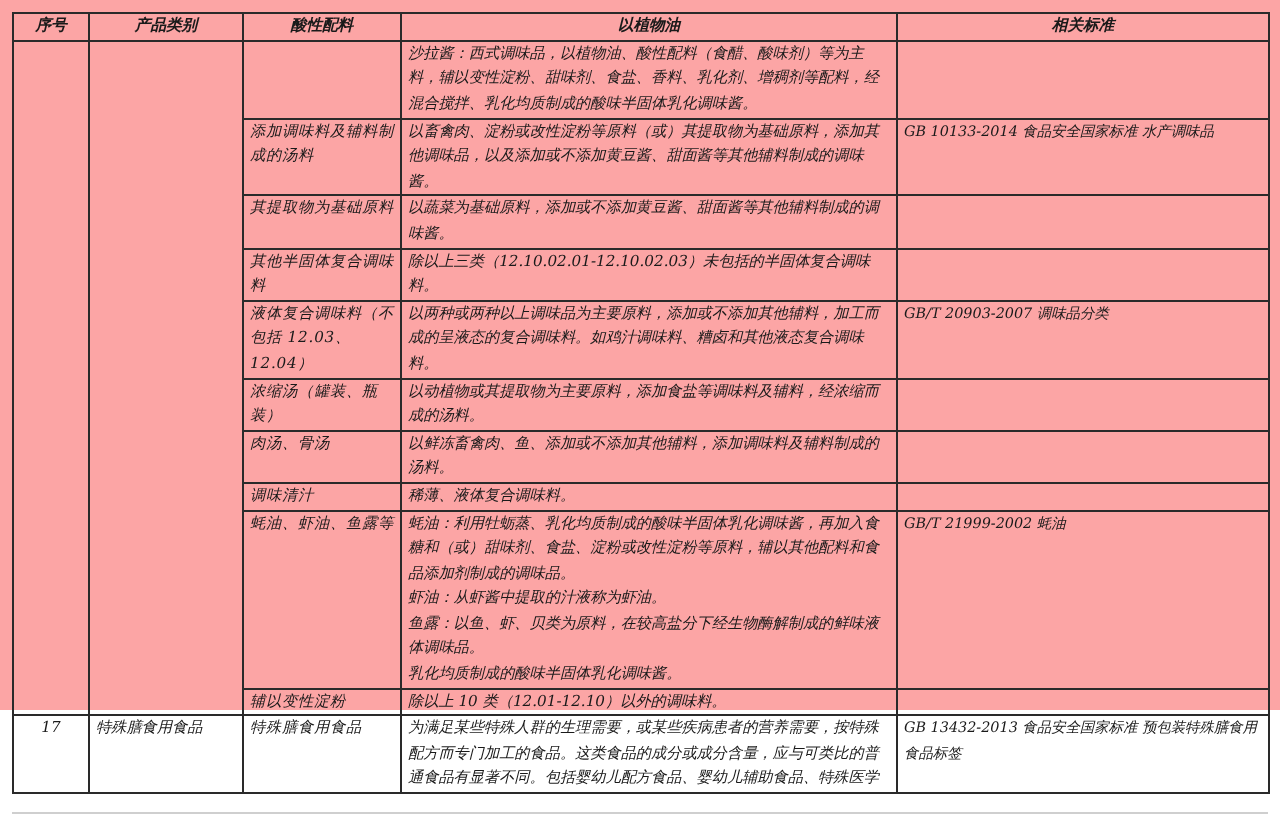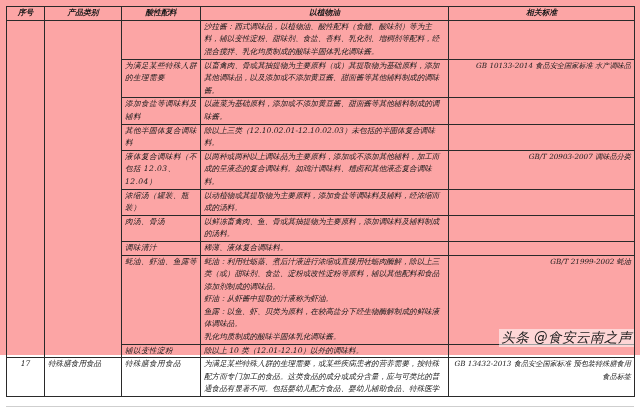--- a/index.html
+++ b/index.html
@@ -8,21 +8,21 @@
   .page { position: absolute; left: 0; top: 0; width: 640px; height: 355px; background: #fca5a5; font-style: italic; }
   table.doc { position: absolute; left: 6px; top: 6px; width: 628px; border-collapse: collapse;
               table-layout: fixed; font-size: 7.6px; line-height: 12.6px; }
   table.doc th, table.doc td { border: 1px solid #2a2a2a; vertical-align: top; padding: 0 3px; }
   table.doc th { font-weight: bold; text-align: center; height: 12px; font-size: 7.8px;
                  font-family: "DejaVu Sans", "Liberation Sans", sans-serif; }
   td.no { text-align: center; padding-left: 8px; }
   td.cat { text-align: left; padding-left: 12px; }
   td.name { letter-spacing: 0.4px; }
   td.desc p { margin: 0; }
-  td.std { padding-left: 5px; font-size: 7.2px; text-align: right; }
+  td.std { padding-left: 5px; font-size: 7.2px; }
   .watermark { position: absolute; right: 6px; bottom: 8px; font-family: "DejaVu Sans", "Liberation Sans", sans-serif;
                font-size: 13.5px; color: #222; background: rgba(255,255,255,0.55); padding: 0 2px; letter-spacing: 0.5px; }
   .bottom-edge { position: absolute; left: 6px; top: 406px; width: 628px; height: 1px; background: #cfcfcf; }
 </style>
 </head>
 <body>
 
 <div class="page">
   <table class="doc">
     <colgroup>
@@ -45,28 +45,28 @@
       <tr>
         <td class="no" rowspan="10"></td>
         <td class="cat" rowspan="10"></td>
         <td class="name" style="height:38px"></td>
         <td class="desc">
             <p>沙拉酱：西式调味品，以植物油、酸性配料（食醋、酸味剂）等为主料，辅以变性淀粉、甜味剂、食盐、香料、乳化剂、增稠剂等配料，经混合搅拌、乳化均质制成的酸味半固体乳化调味酱。</p>
           </td>
         <td class="std"></td>
       </tr>
       <tr>
-        <td class="name">为满足某些特殊人群的生理需要</td>
+        <td class="name">添加调味料及辅料制成的汤料</td>
         <td class="desc">
-            <p>以畜禽肉、骨或其抽提物为主要原料（或）其提取物为基础原料，添加其他调味品，以及添加或不添加黄豆酱、甜面酱等其他辅料制成的调味酱。</p>
+            <p>以畜禽肉、淀粉或改性淀粉等原料（或）其提取物为基础原料，添加其他调味品，以及添加或不添加黄豆酱、甜面酱等其他辅料制成的调味酱。</p>
           </td>
         <td class="std">GB  10133-2014 食品安全国家标准 水产调味品</td>
       </tr>
       <tr>
-        <td class="name">添加食盐等调味料及辅料</td>
+        <td class="name">其提取物为基础原料</td>
         <td class="desc">
             <p>以蔬菜为基础原料，添加或不添加黄豆酱、甜面酱等其他辅料制成的调味酱。</p>
           </td>
         <td class="std"></td>
       </tr>
       <tr>
         <td class="name">其他半固体复合调味料</td>
         <td class="desc">
             <p>除以上三类（12.10.02.01-12.10.02.03）未包括的半固体复合调味料。</p>
           </td>
@@ -82,35 +82,35 @@
       <tr>
         <td class="name">浓缩汤（罐装、瓶装）</td>
         <td class="desc">
             <p>以动植物或其提取物为主要原料，添加食盐等调味料及辅料，经浓缩而成的汤料。</p>
           </td>
         <td class="std"></td>
       </tr>
       <tr>
         <td class="name">肉汤、骨汤</td>
         <td class="desc">
-            <p>以鲜冻畜禽肉、鱼、骨或其抽提物为主要原料，添加调味料及辅料制成的汤料。</p>
+            <p>以鲜冻畜禽肉、鱼、添加或不添加其他辅料，添加调味料及辅料制成的汤料。</p>
           </td>
         <td class="std"></td>
       </tr>
       <tr>
         <td class="name">调味清汁</td>
         <td class="desc">
             <p>稀薄、液体复合调味料。</p>
           </td>
         <td class="std"></td>
       </tr>
       <tr>
         <td class="name">蚝油、虾油、鱼露等</td>
         <td class="desc">
-          <p>蚝油：利用牡蛎蒸、煮后汁液进行浓缩或直接用牡蛎肉酶解，除以上三类（或）甜味剂、食盐、淀粉或改性淀粉等原料，辅以其他配料和食品添加剂制成的调味品。</p>
+          <p>蚝油：利用牡蛎蒸、乳化均质制成的酸味半固体乳化调味酱，再加入食糖和（或）甜味剂、食盐、淀粉或改性淀粉等原料，辅以其他配料和食品添加剂制成的调味品。</p>
           <p>虾油：从虾酱中提取的汁液称为虾油。</p>
           <p>鱼露：以鱼、虾、贝类为原料，在较高盐分下经生物酶解制成的鲜味液体调味品。</p>
           <p>乳化均质制成的酸味半固体乳化调味酱。</p>
         </td>
         <td class="std">GB/T 21999-2002 蚝油</td>
       </tr>
       <tr>
         <td class="name">辅以变性淀粉</td>
         <td class="desc">
             <p>除以上 10 类（12.01-12.10）以外的调味料。</p>
@@ -122,14 +122,13 @@
         <td class="cat">特殊膳食用食品</td>
         <td class="name">特殊膳食用食品</td>
         <td class="desc">
             <p>为满足某些特殊人群的生理需要，或某些疾病患者的营养需要，按特殊配方而专门加工的食品。这类食品的成分或成分含量，应与可类比的普通食品有显著不同。包括婴幼儿配方食品、婴幼儿辅助食品、特殊医学</p>
           </td>
         <td class="std">GB  13432-2013  食品安全国家标准 预包装特殊膳食用食品标签</td>
       </tr>
     </tbody>
   </table>
   <div class="bottom-edge"></div>
-  <div class="watermark">头条 @食安云南之声</div>
 </div>
 
 </body></html>

